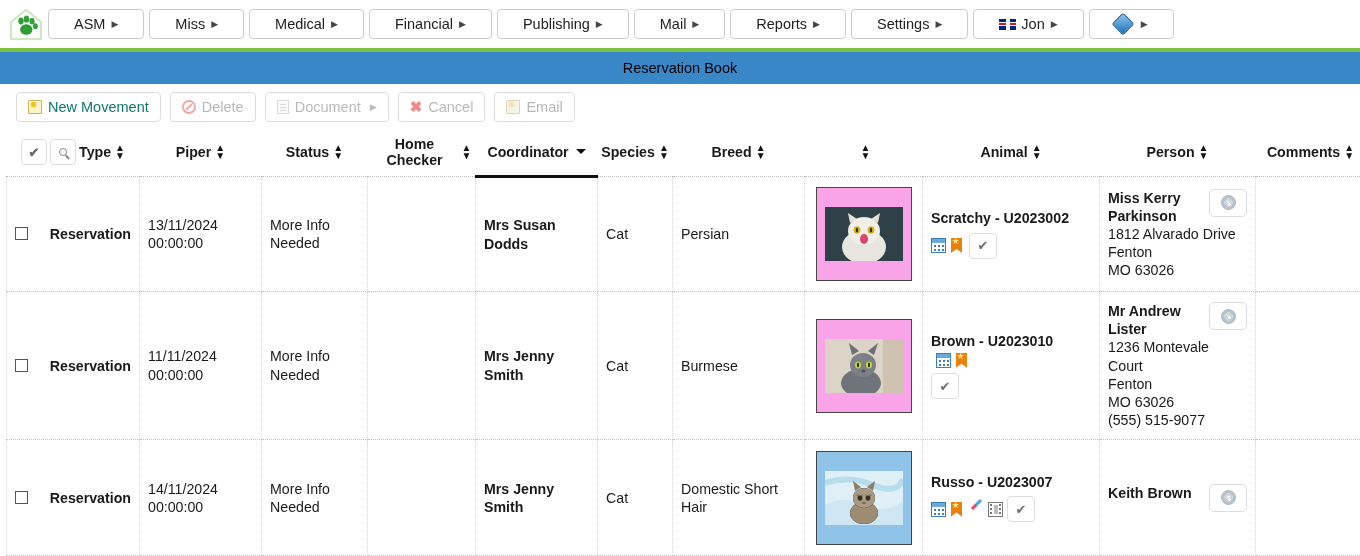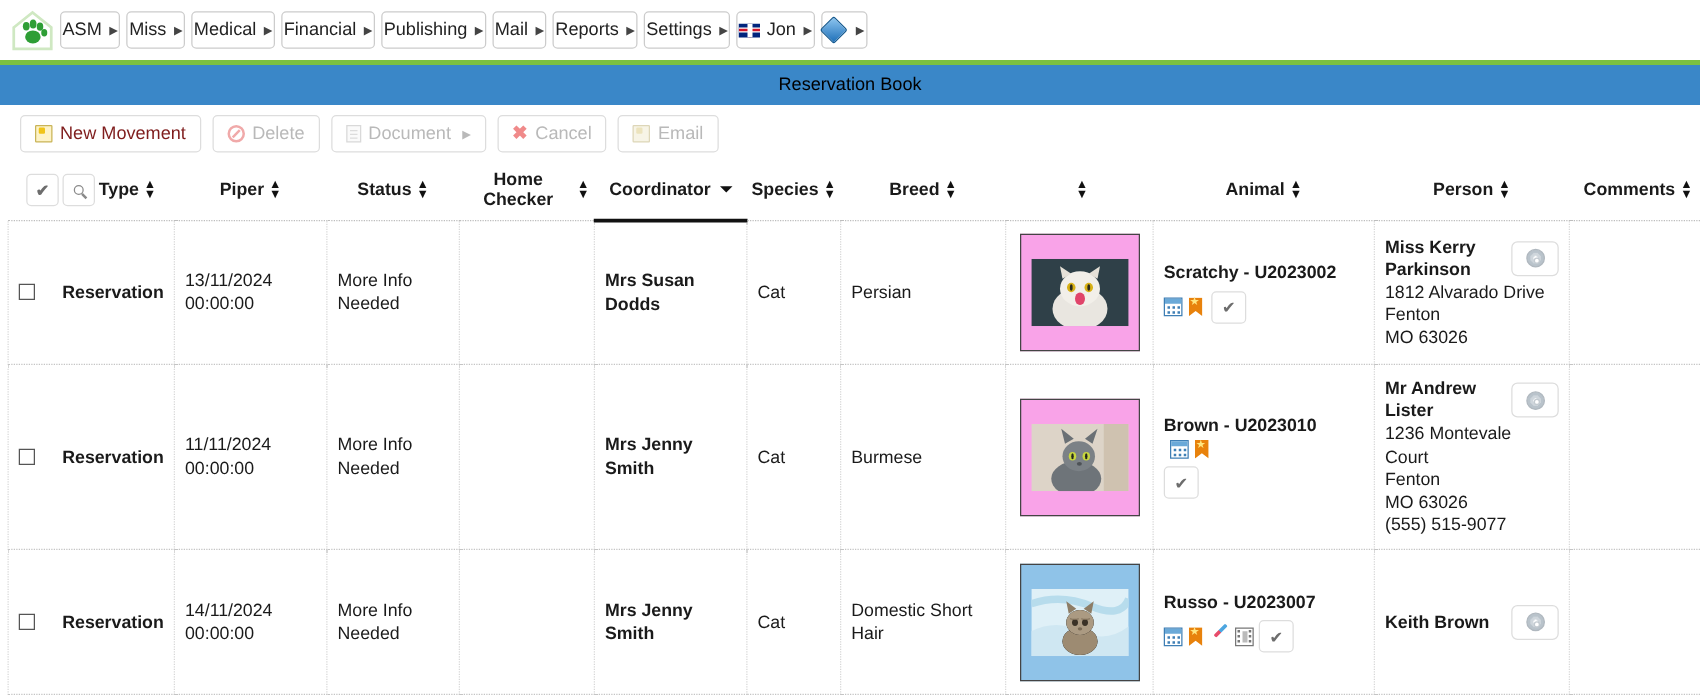--- a/index.html
+++ b/index.html
@@ -27,21 +27,21 @@
   }
   .navbtn {
     height: 30px;
     border: 1px solid #ccc;
     border-radius: 4px;
     background: #fff;
     color: #222;
     font-size: 14.5px;
     display: flex;
     align-items: center;
-    padding: 0 1px;
+    padding: 0 25px;
     margin-right: 5px;
     white-space: nowrap;
     cursor: pointer;
     flex: 0 0 auto;
   }
   .navbtn .caret {
     margin-left: 6px;
     font-size: 9px;
     color: #444;
     line-height: 1;
@@ -113,21 +113,21 @@
     padding: 0 16px;
     gap: 9px;
     background: #fff;
   }
   .tbtn {
     height: 30px;
     border: 1px solid #ddd;
     border-radius: 4px;
     background: #fff;
     font-size: 14.5px;
-    color: #7f1d1d;
+    color: #0f766e;
     display: flex;
     align-items: center;
     gap: 6px;
     padding: 0 11px;
     cursor: pointer;
     white-space: nowrap;
   }
   .tbtn.disabled { color: #b9b9b9; cursor: default; }
   .tbtn .caret { font-size: 9px; margin-left: 3px; }
 
@@ -288,21 +288,21 @@
   }
   .checkbtn {
     width: 28px; height: 26px;
     border: 1px solid #ddd; border-radius: 4px; background:#fff;
     display:inline-flex; align-items:center; justify-content:center;
     cursor:pointer; flex:0 0 auto;
   }
   .checkbtn .tick { color:#6d6d6d; font-size:13px; line-height:1; }
 
   
-  .person-top { display:flex; align-items:center; gap:8px; }
+  .person-top { display:flex; align-items:flex-start; gap:8px; }
   .person-name { font-weight: bold; flex: 1 1 auto; }
   .cdbtn {
     width: 38px; height: 28px;
     border:1px solid #ddd; border-radius:5px; background:#fff;
     display:flex; align-items:center; justify-content:center;
     cursor:pointer; flex:0 0 auto;
   }
   .cd {
     width:15px; height:15px; border-radius:50%;
     background: radial-gradient(circle at 50% 50%, #fff 0 18%, #cfd6dc 19% 45%, #b9c3cb 46% 78%, #d9dee3 79% 100%);

